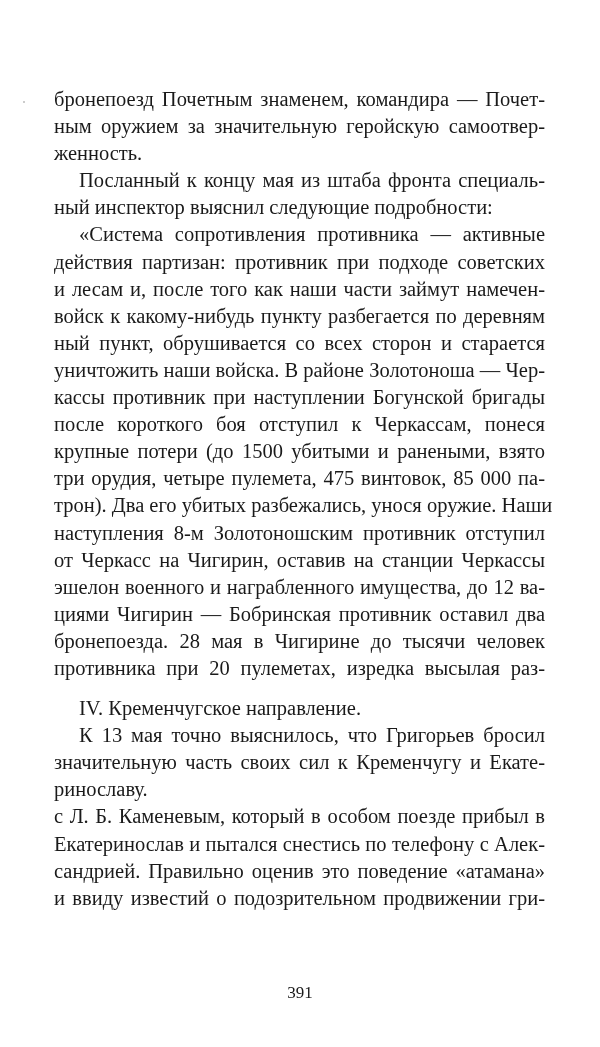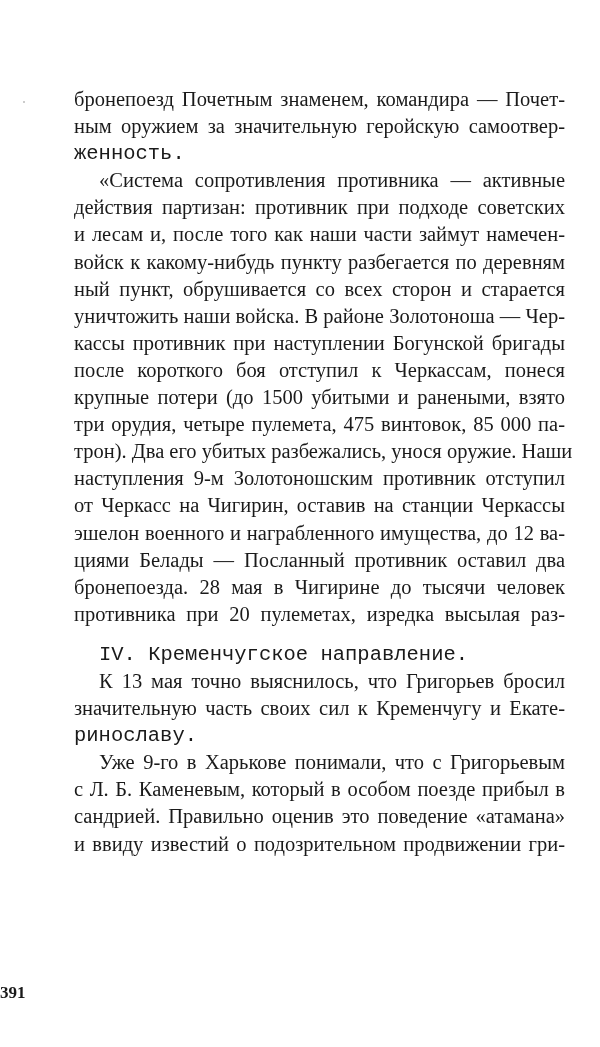--- a/index.html
+++ b/index.html
@@ -1,80 +1,83 @@
 <!DOCTYPE html>
 <html><head>
 <meta charset="utf-8">
 <style>
   html, body { margin: 0; padding: 0; }
   body {
     width: 600px; height: 1047px; background: #ffffff; position: relative; overflow: hidden;
     font-family: "Liberation Serif", "DejaVu Serif", serif; color: #1a1a1a;
   }
   .page-text {
-    position: absolute; left: 74px; top: 86px; width: 491px;
+    position: absolute; left: 54px; top: 86px; width: 491px;
     font-size: 20.5px; line-height: 27.1px;
   }
   .line { display: block; white-space: nowrap; text-align: justify; text-align-last: justify; height: 27.1px; }
-  .line.last { text-align-last: left; font-family: Liberation Mono, monospace; }
+  .line.last { text-align-last: left; }
   .line.indent { padding-left: 25px; }
   .gap { height: 13px; }
   .page-number {
-    position: absolute; left: 0; width: 600px; top: 983px; text-align: left;
+    position: absolute; left: 0; width: 600px; top: 983px; text-align: center;
     font-size: 17px;
-    font-weight: bold;
   }
   .speck { position: absolute; left: 23px; top: 101px; width: 2px; height: 2px; background: #bbb; border-radius: 1px; }
 </style>
 </head>
 <body>
 
 <div class="speck"></div>
 
 <div class="page-text">
 
   <div>
     <span class="line">бронепоезд Почетным знаменем, командира — Почет-</span>
     <span class="line">ным оружием за значительную геройскую самоотвер-</span>
     <span class="line last">женность.</span>
   </div>
 
+  <div>
+    <span class="line indent">Посланный к концу мая из штаба фронта специаль-</span>
+    <span class="line last">ный инспектор выяснил следующие подробности:</span>
+  </div>
 
   <div>
     <span class="line indent">«Система сопротивления противника — активные</span>
     <span class="line">действия партизан: противник при подходе советских</span>
     <span class="line">и лесам и, после того как наши части займут намечен-</span>
     <span class="line">войск к какому-нибудь пункту разбегается по деревням</span>
     <span class="line">ный пункт, обрушивается со всех сторон и старается</span>
     <span class="line">уничтожить наши войска. В районе Золотоноша — Чер-</span>
     <span class="line">кассы противник при наступлении Богунской бригады</span>
     <span class="line">после короткого боя отступил к Черкассам, понеся</span>
     <span class="line">крупные потери (до 1500 убитыми и ранеными, взято</span>
     <span class="line">три орудия, четыре пулемета, 475 винтовок, 85 000 па-</span>
     <span class="line">трон). Два его убитых разбежались, унося оружие. Наши</span>
-    <span class="line">наступления 9-м Золотоношским противник отступил</span>
+    <span class="line">наступления 8-м Золотоношским противник отступил</span>
     <span class="line">от Черкасс на Чигирин, оставив на станции Черкассы</span>
     <span class="line">эшелон военного и награбленного имущества, до 12 ва-</span>
-    <span class="line">циями Белады — Посланный противник оставил два</span>
+    <span class="line">циями Чигирин — Бобринская противник оставил два</span>
     <span class="line">бронепоезда. 28 мая в Чигирине до тысячи человек</span>
     <span class="line">противника при 20 пулеметах, изредка высылая раз-</span>
   </div>
   <div class="gap"></div>
 
   <div>
     <span class="line indent last">IV. Кременчугское направление.</span>
   </div>
 
   <div>
     <span class="line indent">К 13 мая точно выяснилось, что Григорьев бросил</span>
     <span class="line">значительную часть своих сил к Кременчугу и Екате-</span>
     <span class="line last">ринославу.</span>
   </div>
 
   <div>
-    <span class="line indent">Уже 9-го в Харькове понимали, что с Григорьевым</span>
     <span class="line">с Л. Б. Каменевым, который в особом поезде прибыл в</span>
+    <span class="line">Екатеринослав и пытался снестись по телефону с Алек-</span>
     <span class="line">сандрией. Правильно оценив это поведение «атамана»</span>
     <span class="line">и ввиду известий о подозрительном продвижении гри-</span>
   </div>
 </div>
 
 <div class="page-number">391</div>
 
 </body></html>

